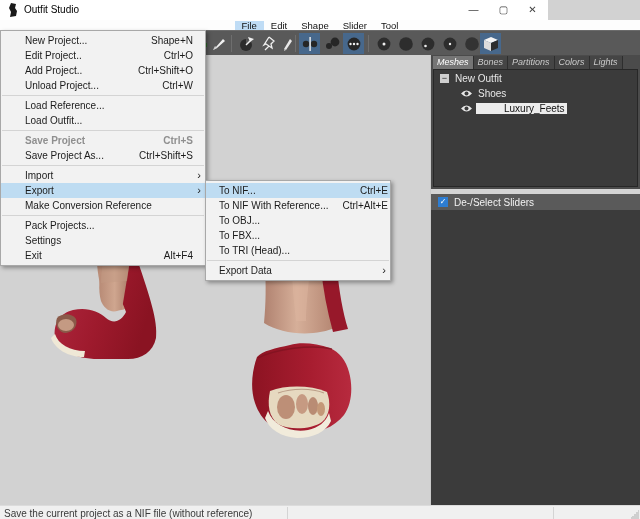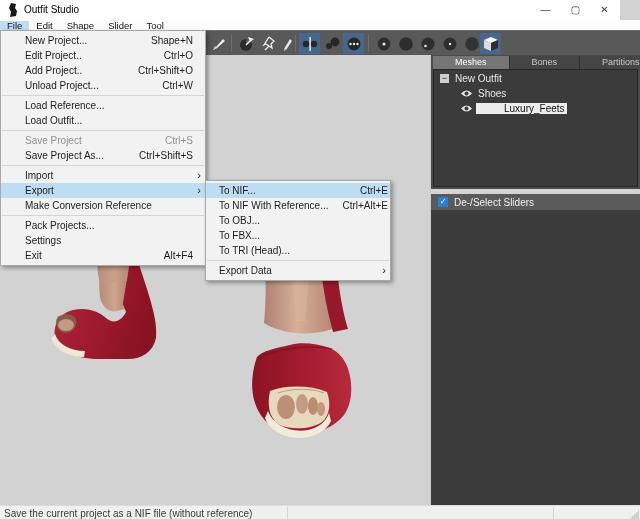--- a/index.html
+++ b/index.html
@@ -1,48 +1,48 @@
 <!DOCTYPE html>
 <html><head>
 <meta charset="utf-8">
 <style>
   * { box-sizing: border-box; margin: 0; padding: 0; }
   body { font-family: "Liberation Sans", sans-serif; background:#888; }
   .app { position: relative; width: 640px; height: 519px; background:#d2d2d2; overflow: hidden;
          font-family: "Liberation Sans", sans-serif; }
 
   
-  .titlebar { position:absolute; left:0; top:0; width:620px; height:20px; background:#ffffff; }
+  .titlebar { position:absolute; left:0; top:0; width:548px; height:20px; background:#ffffff; }
   .app-icon { position:absolute; left:7px; top:3px; width:13px; height:14px; }
   .title-text { position:absolute; left:24px; top:4px; font-size:10px; color:#000; }
   .winbtn { position:absolute; top:0; width:29px; height:20px; text-align:center; line-height:20px;
             font-size:10px; color:#444; }
   .winbtn.min { right:60px; } .winbtn.max { right:30px; } .winbtn.close { right:1px; }
 
   
-  .menubar { position:absolute; left:0; top:20px; width:640px; height:10px; background:#fdfdfd; font-size:9.5px; color:#111; }
+  .menubar { position:absolute; left:0; top:20px; width:640px; height:10px; background:#fdfdfd; font-size:9.5px; color:#111;text-align:center; }
   .mb-item { display:inline-block; height:10px; line-height:10px; padding:0 7px; }
   .mb-item.active { background:#bfdcf5; }
 
   
   .toolbar { position:absolute; left:0; top:30px; width:640px; height:25px; background:#595959; border-top:1px solid #6b6b6b; }
   .tb-sep { position:absolute; top:4px; width:1px; height:17px; background:#6e6e6e; }
   .tb-icon { position:absolute; top:2px; width:21px; height:21px; display:flex; align-items:center; justify-content:center; }
   .tb-icon.sel { background:#47688c; }
   .fov-track { position:absolute; left:498px; top:41px; width:54px; height:2px; background:#dedede; }
   .fov-thumb { position:absolute; left:515px; top:36px; width:7px; height:12px; background:#3f89d9; }
   .fov-label { position:absolute; left:559px; top:37px; font-size:10px; color:#f0f0f0; }
 
   
   .viewport { position:absolute; left:0; top:55px; width:430px; height:450px; background:#d2d2d2; }
 
   
   .rpanel { position:absolute; left:430px; top:55px; width:210px; height:450px; background:#4b4b4b; border-left:1px solid #c9c9c9; }
   .tabs { position:absolute; left:2px; top:1px; height:13px; display:flex; font-size:9px; }
-  .tab { height:15px; line-height:13px; padding:0 22px; color:#c9c9c9; background:#454545; border-right:1px solid #2e2e2e; }
+  .tab { height:15px; line-height:13px; padding:0 4px; color:#c9c9c9; background:#454545; border-right:1px solid #2e2e2e;font-style:italic; }
   .tab.active { background:#757575; color:#ffffff; }
   .treebox { position:absolute; left:2px; top:14px; width:205px; height:118px; background:#3b3b3b; border:1px solid #272727; }
   .trow { display:flex; align-items:center; height:13px; color:#e8e8e8; font-size:10px; margin-top:2px; }
   .trow .lbl { padding:0 2px; }
   .trow.selected .lbl { background:#ececec; color:#111;padding-left:28px; }
   .expander { display:inline-block; width:9px; height:9px; background:#cfcfcf; color:#222; font-size:9px;
               line-height:8px; text-align:center; margin:0 4px 0 6px; }
   .eye { margin:0 3px 0 26px; }
   .sash-h { position:absolute; left:0; top:134px; width:210px; height:5px; background:#d4d4d4; }
   .slider-header { position:absolute; left:0; top:139px; width:210px; height:16px; background:#5a5a5a;
@@ -61,21 +61,21 @@
   
   .menu { position:absolute; background:#f2f2f2; border:1px solid #a8a8a8; box-shadow:2px 2px 4px rgba(0,0,0,0.35);
           padding:2px 0; font-size:10px; color:#1b1b1b; z-index:20; }
   .file-menu { left:0; top:30px; width:206px; }
   .export-menu { left:205px; top:180px; width:186px; z-index:21; }
   .mi { position:relative; display:flex; align-items:center; height:15px; padding:0 12px 0 24px; }
   .export-menu .mi { padding:0 2px 0 13px; }
   .mi .short { margin-left:auto; }
   .mi .arrow { position:absolute; right:4px; top:0; line-height:15px; font-size:11px; }
   .mi.hl { background:#bedcf2; }
-  .mi.disabled { color:#8f8f8f; }
+  .mi.disabled { color:#8f8f8f;font-weight:bold; }
   .msep { height:1px; background:#d4d4d4; margin:2px 1px; }
 </style>
 </head>
 <body>
 
 <div class="app">
 
   <div class="titlebar">
     <svg class="app-icon" viewBox="0 0 13 14">
       <path d="M4,0 L9,1 L8,5 L10,8 L9,13 L3,14 L4,9 L2,5 Z" fill="#1a1a1a"></path>

